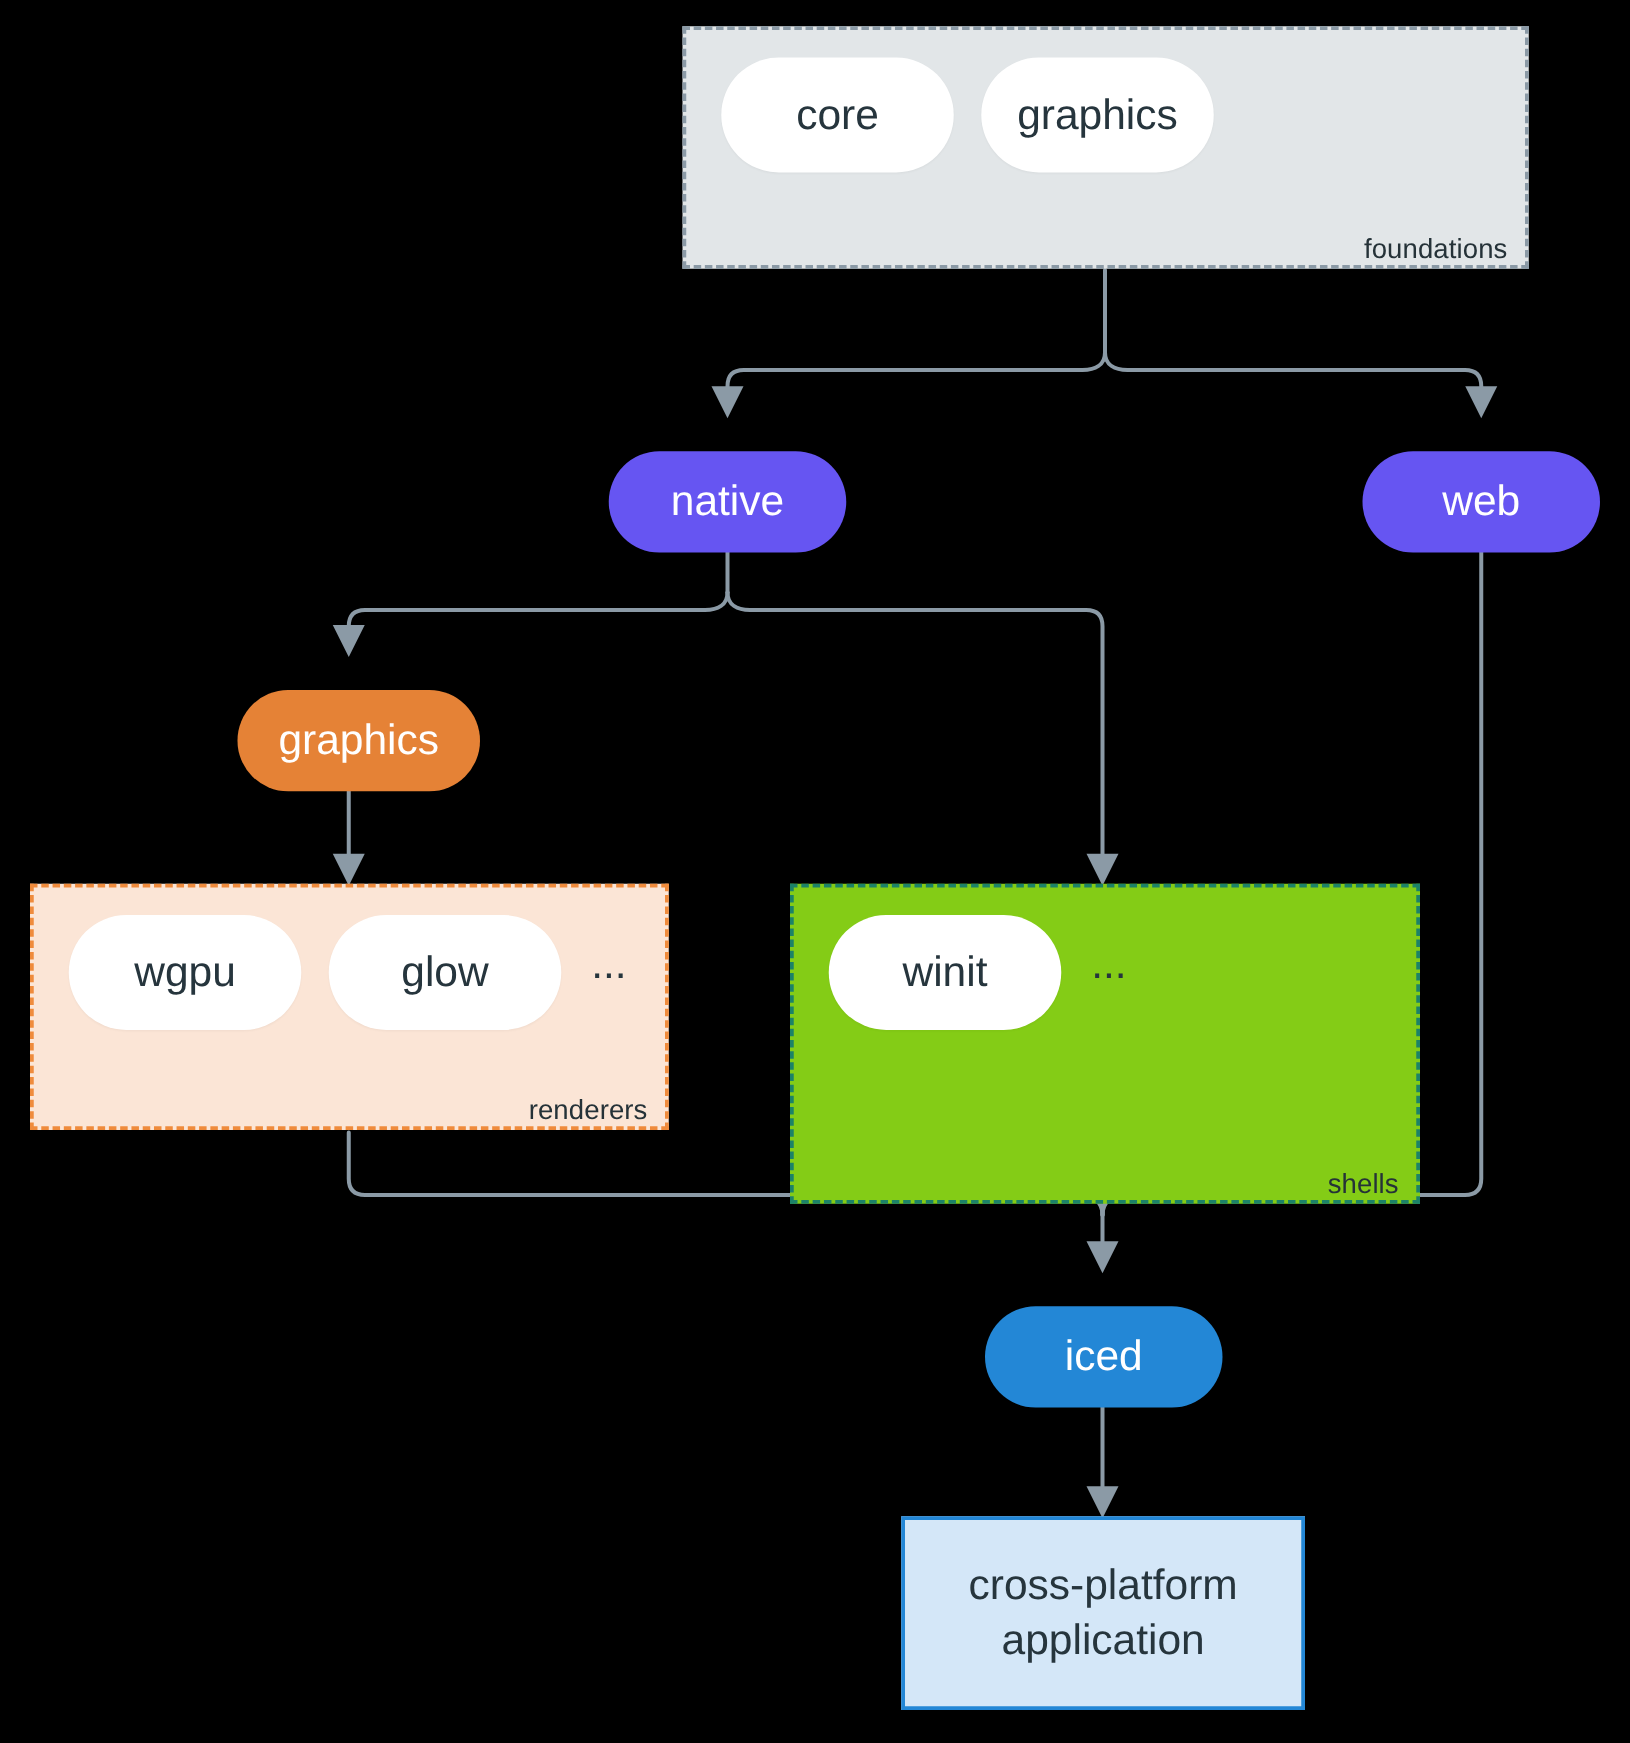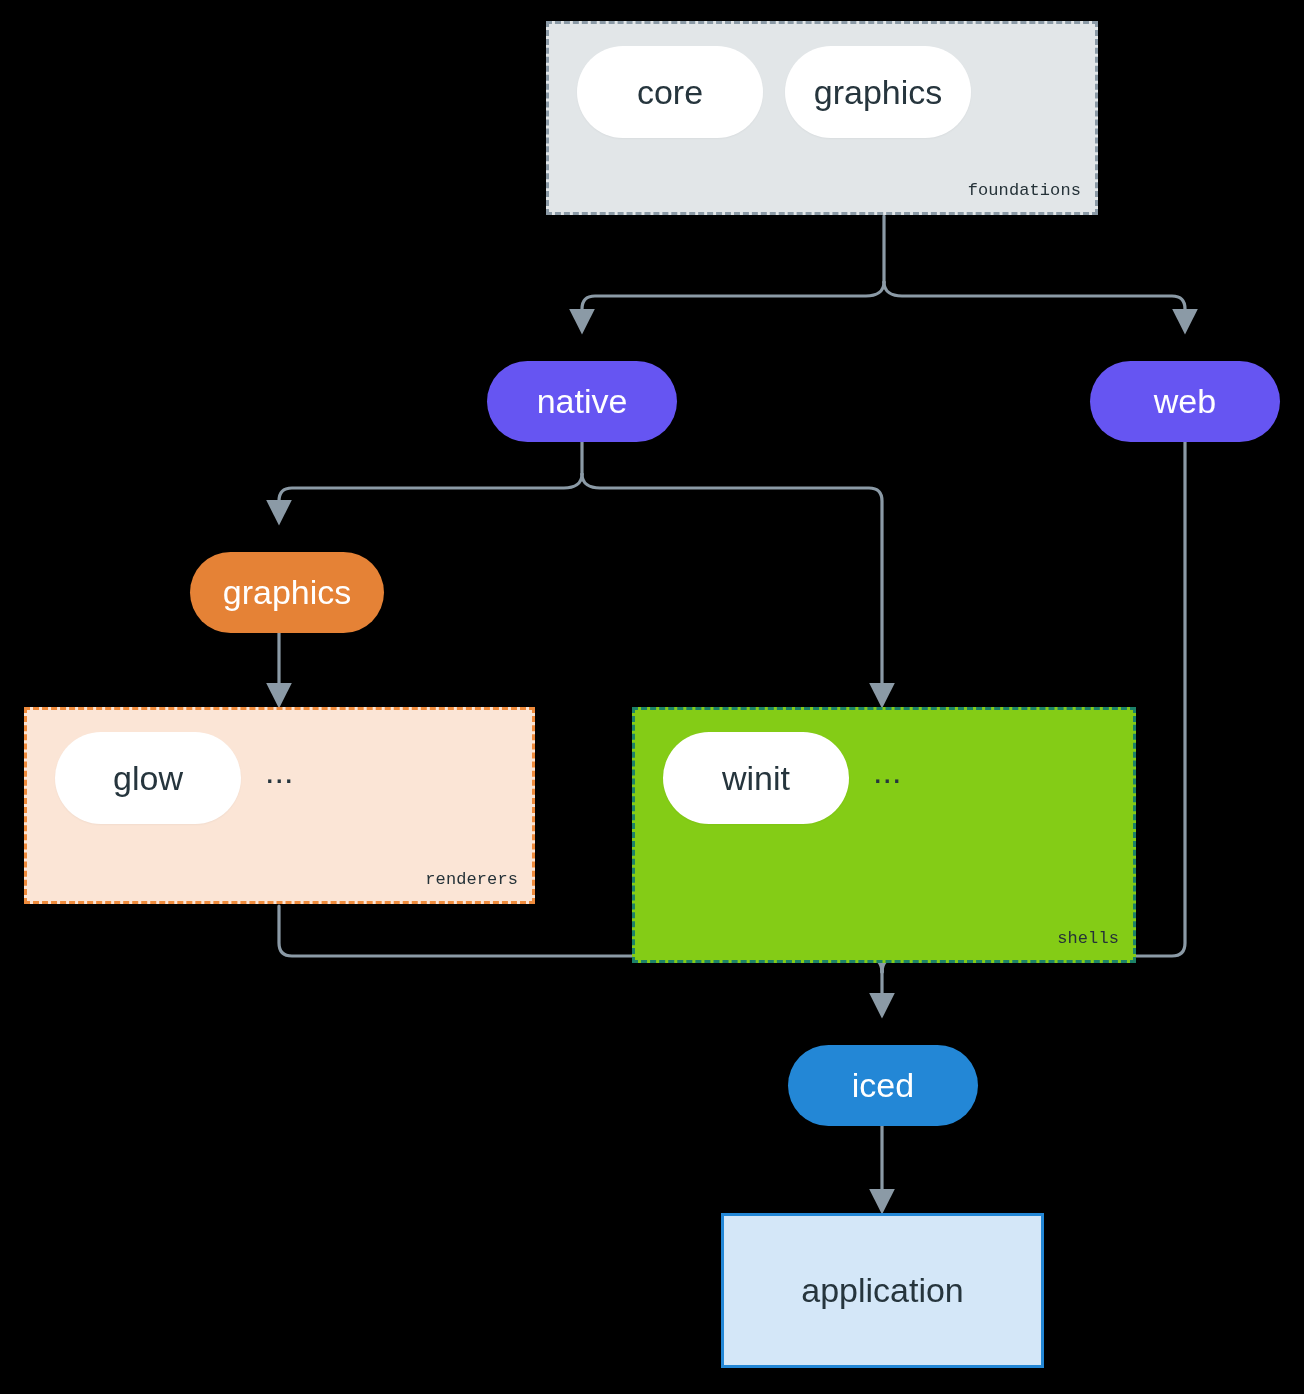--- a/index.html
+++ b/index.html
@@ -26,39 +26,38 @@
   
   .cluster {
     position: absolute;
     box-sizing: border-box;
     border-style: dashed;
     border-width: 3px;
   }
   .cluster-label {
     position: absolute;
     right: 14px;
-    bottom: 12px;
-    font-size: 17px;
+    bottom: 0;
+    font-size: 22px;
     color: #253238;
     letter-spacing: .1px;
     white-space: nowrap;
-    font-family: Liberation Mono, monospace;
   }
   .cluster-row {
     position: absolute;
     left: 0; top: 22px;
     display: flex;
     align-items: center;
     gap: 22px;
     padding-left: 28px;
   }
 
   #cluster-foundations {
     left: 546px; top: 21px;
-    width: 552px; height: 194px;
+    width: 677px; height: 194px;
     background: #e2e6e8;
     border-color: #8b9aa6;
     text-align: right;
   }
   #cluster-renderers {
     left: 24px; top: 707px;
     width: 511px; height: 197px;
     background: #fbe5d6;
     border-color: #ef8b3c;
   }
@@ -179,36 +178,38 @@
   <div class="cluster" id="cluster-foundations">
     <div class="cluster-row">
       <div class="chip">core</div>
       <div class="chip">graphics</div>
     </div>
     <div class="cluster-label">foundations</div>
   </div>
 
   <div class="cluster" id="cluster-renderers">
     <div class="cluster-row">
+      <div class="chip">wgpu</div>
       <div class="chip">glow</div>
       <div class="ellipsis">...</div>
     </div>
     <div class="cluster-label">renderers</div>
   </div>
 
   <div class="cluster" id="cluster-shells">
     <div class="cluster-row">
       <div class="chip">winit</div>
       <div class="ellipsis">...</div>
     </div>
     <div class="cluster-label">shells</div>
   </div>
 
   <div class="node" id="node-native">native</div>
   <div class="node" id="node-web">web</div>
   <div class="node" id="node-graphics">graphics</div>
   <div class="node" id="node-iced">iced</div>
 
   <div id="node-app">
+    <span>cross-platform</span>
     <span>application</span>
   </div>
 
 </div>
 
 </body></html>

